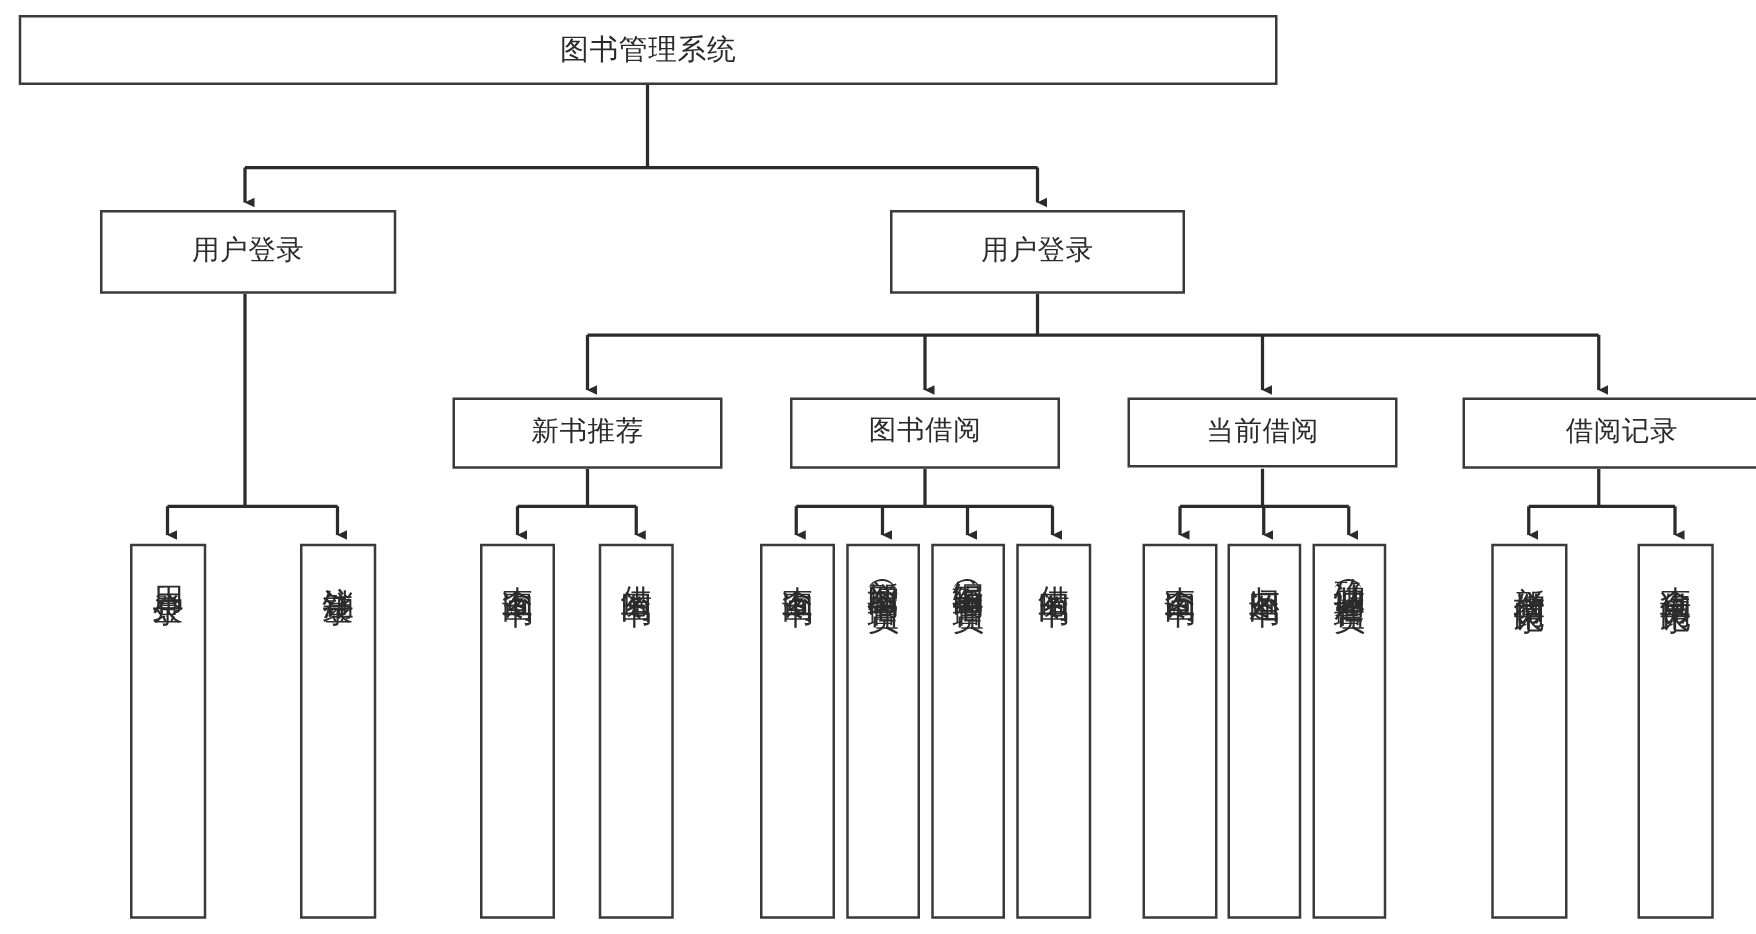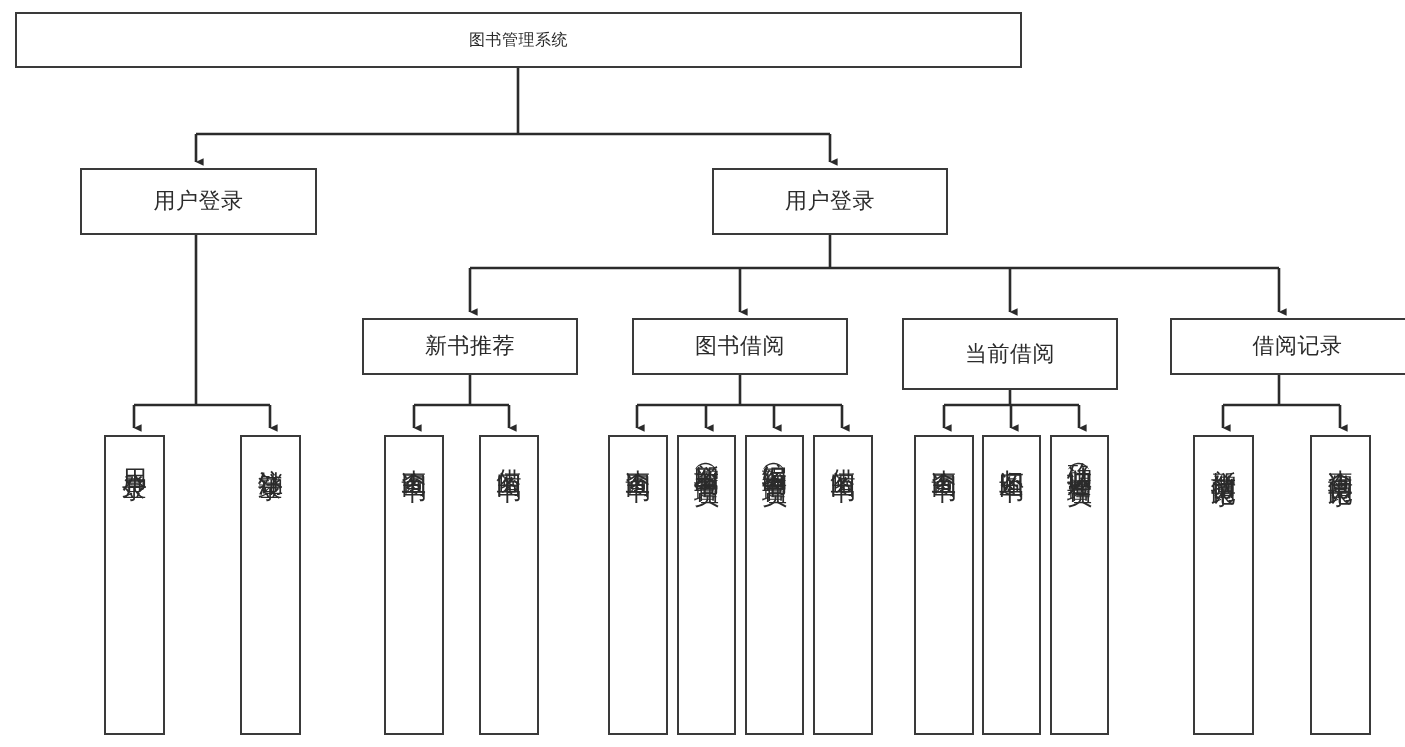--- a/index.html
+++ b/index.html
@@ -36,21 +36,21 @@
     justify-content: center;
     z-index: 2;
   }
   .node .label {
     color: #2b2b2b;
     line-height: 1.22;
     letter-spacing: 0.5px;
     white-space: nowrap;
   }
   
-  .node.root .label   { font-size: 16px; }
+  .node.root .label   { font-size: 23px; }
   
   .node.branch .label { font-size: 22px; }
   
   .node.leaf {
     align-items: flex-start;
     justify-content: center;
     padding-top: 12px;
   }
   .node.leaf .label {
     writing-mode: vertical-rl;
@@ -140,25 +140,25 @@
   </div>
 
   <div class="node branch" style="left:712px; top:168px; width:236px; height:67px;">
     <span class="label">用户登录</span>
   </div>
 
   <div class="node branch" style="left:362px; top:318px; width:216px; height:57px;">
     <span class="label">新书推荐</span>
   </div>
 
-  <div class="node branch" style="left:632px; top:318px; width:216px; height:57px;">
+  <div class="node branch" style="left:632px; top:318px; width:216px; height:57px;font-family:Liberation Mono, monospace;">
     <span class="label">图书借阅</span>
   </div>
 
-  <div class="node branch" style="left:902px; top:318px; width:216px; height:72px;">
+  <div class="node branch" style="left:902px; top:318px; width:216px; height:56px;">
     <span class="label">当前借阅</span>
   </div>
 
   <div class="node branch" style="left:1170px; top:318px; width:255px; height:57px;">
     <span class="label">借阅记录</span>
   </div>
 
   <div class="node leaf" style="left:104px; top:435px; width:61px; height:300px;">
     <span class="label">用户登录</span>
   </div>

